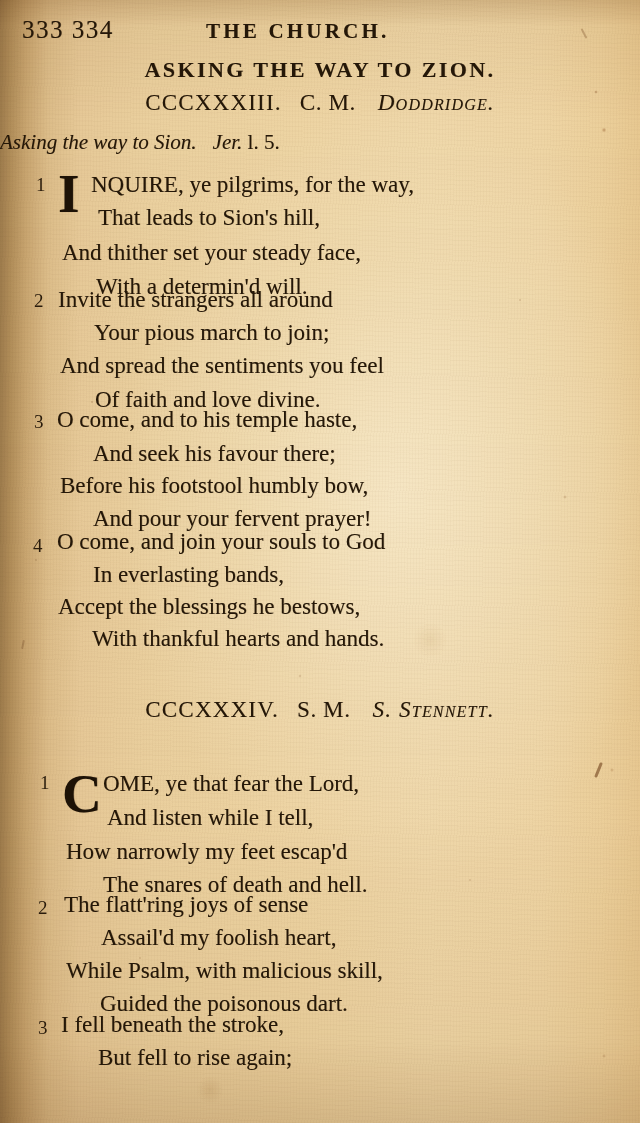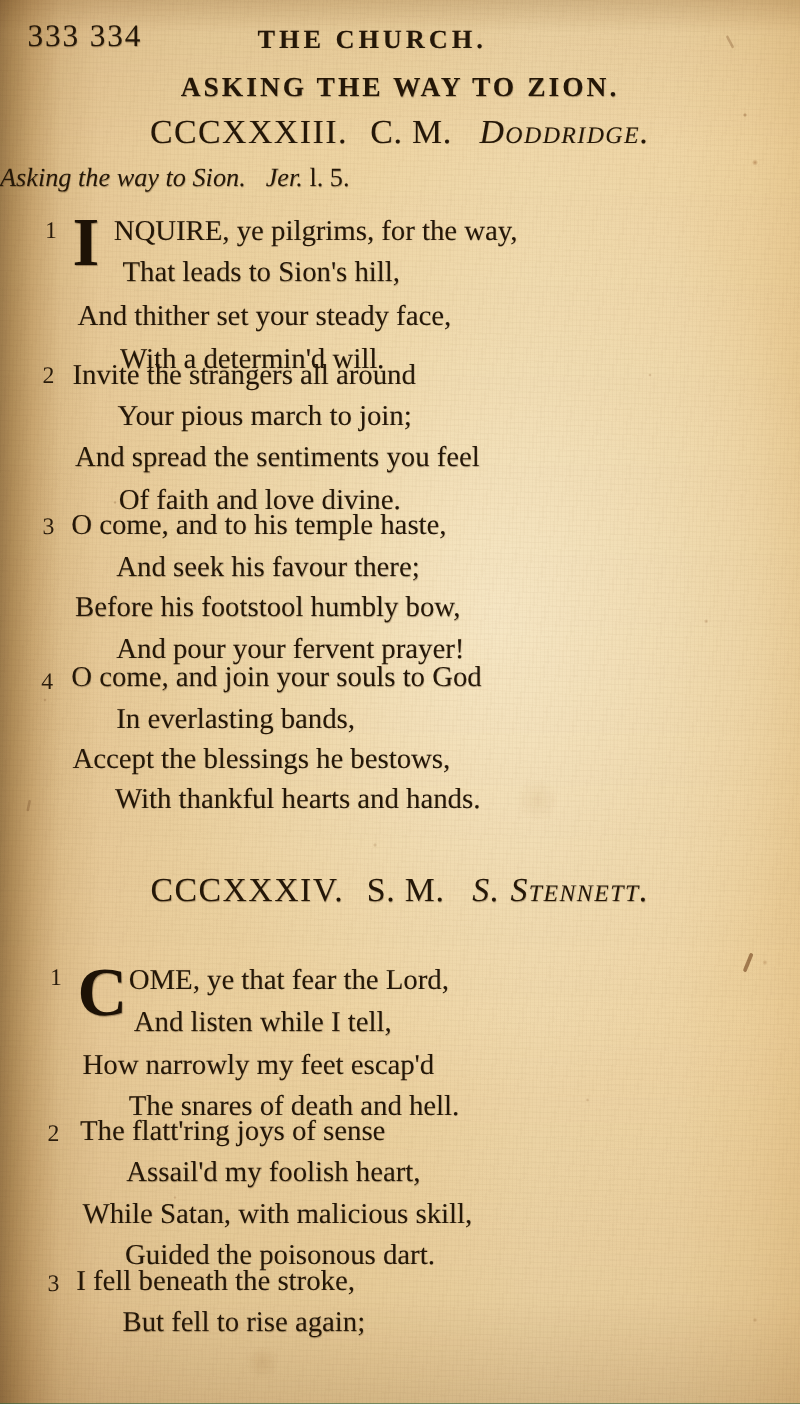--- a/index.html
+++ b/index.html
@@ -120,21 +120,21 @@
     font-size: 22px;
     letter-spacing: 2.4px;
     font-weight: 600;
     text-align: center;
   }
   .sect-1 { left: 0; right: 0; top: 57px; }
   .sect-2 { left: 0; right: 0; top: 653px; }
 
   
   .attr {
-    font-size: 27px;
+    font-size: 23px;
     text-align: center;
     left: 0; right: 0;
   }
   .attr .num { letter-spacing: 1.2px; }
   .attr .metre { letter-spacing: 0.6px; margin-left: 18px; }
   .attr .author {
     font-style: italic;
     font-variant: small-caps;
     letter-spacing: 1.2px;
     margin-left: 22px;
@@ -259,21 +259,21 @@
       <div class="capsrest" style="left:103px; top:771px;">OME, ye that fear the Lord,</div>
       <div class="vline" style="left:107px; top:805px;">And listen while I tell,</div>
       <div class="vline" style="left:66px; top:839px;">How narrowly my feet escap'd</div>
       <div class="vline" style="left:103px; top:872px;">The snares of death and hell.</div>
     </div>
 
     <div class="verse">
       <div class="vnum" style="left:38px; top:897px;">2</div>
       <div class="vline" style="left:64px; top:892px;">The flatt'ring joys of sense</div>
       <div class="vline" style="left:101px; top:925px;">Assail'd my foolish heart,</div>
-      <div class="vline" style="left:66px; top:958px;">While Satan, with malicious skill,</div>
+      <div class="vline" style="left:66px; top:958px;">While Psalm, with malicious skill,</div>
       <div class="vline" style="left:100px; top:991px;">Guided the poisonous dart.</div>
     </div>
 
     <div class="verse">
       <div class="vnum" style="left:38px; top:1017px;">3</div>
       <div class="vline" style="left:61px; top:1012px;">I fell beneath the stroke,</div>
       <div class="vline" style="left:98px; top:1045px;">But fell to rise again;</div>
     </div>
 
   </div>

